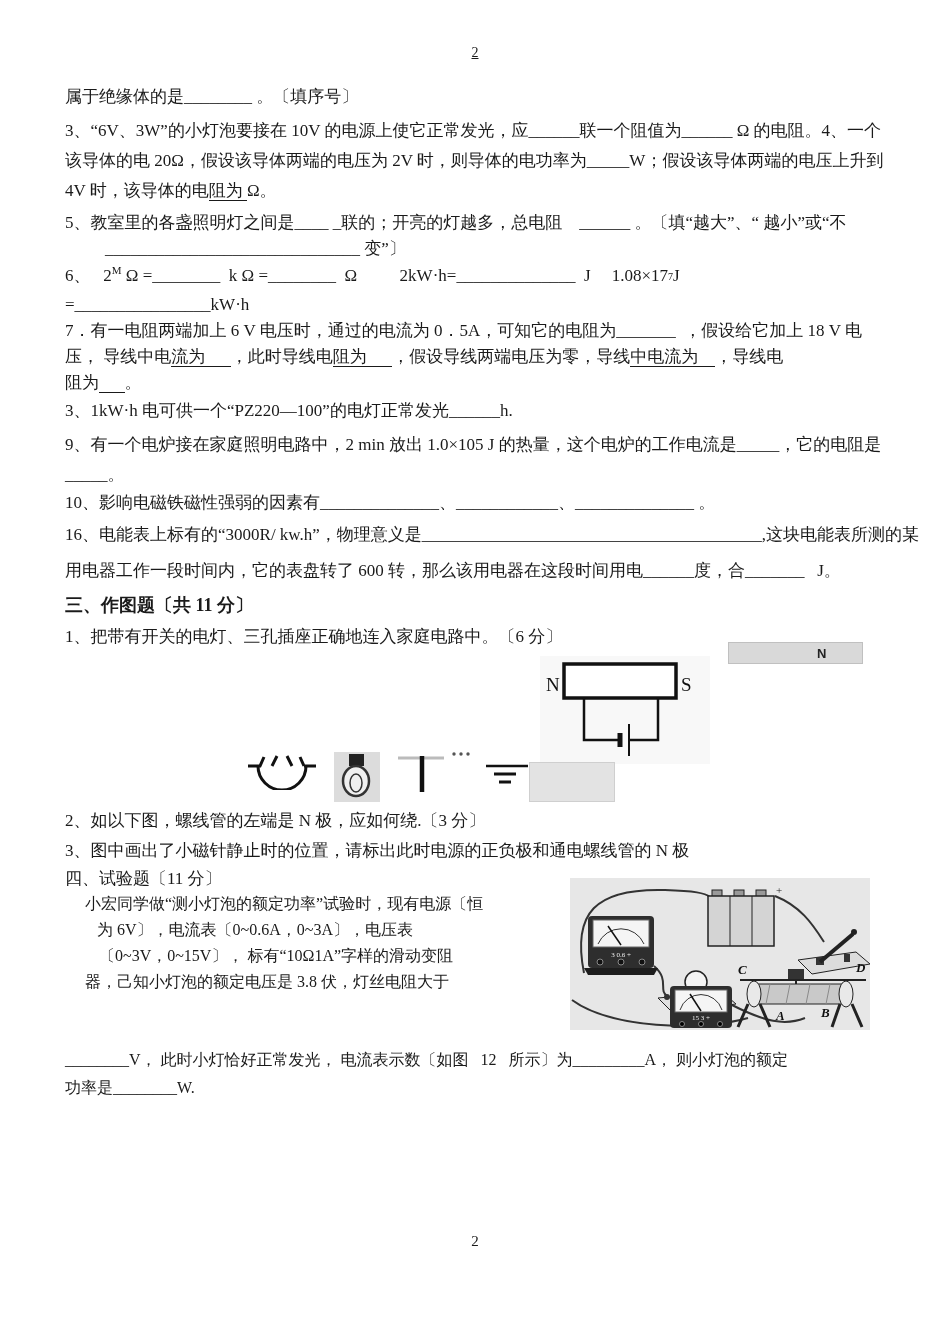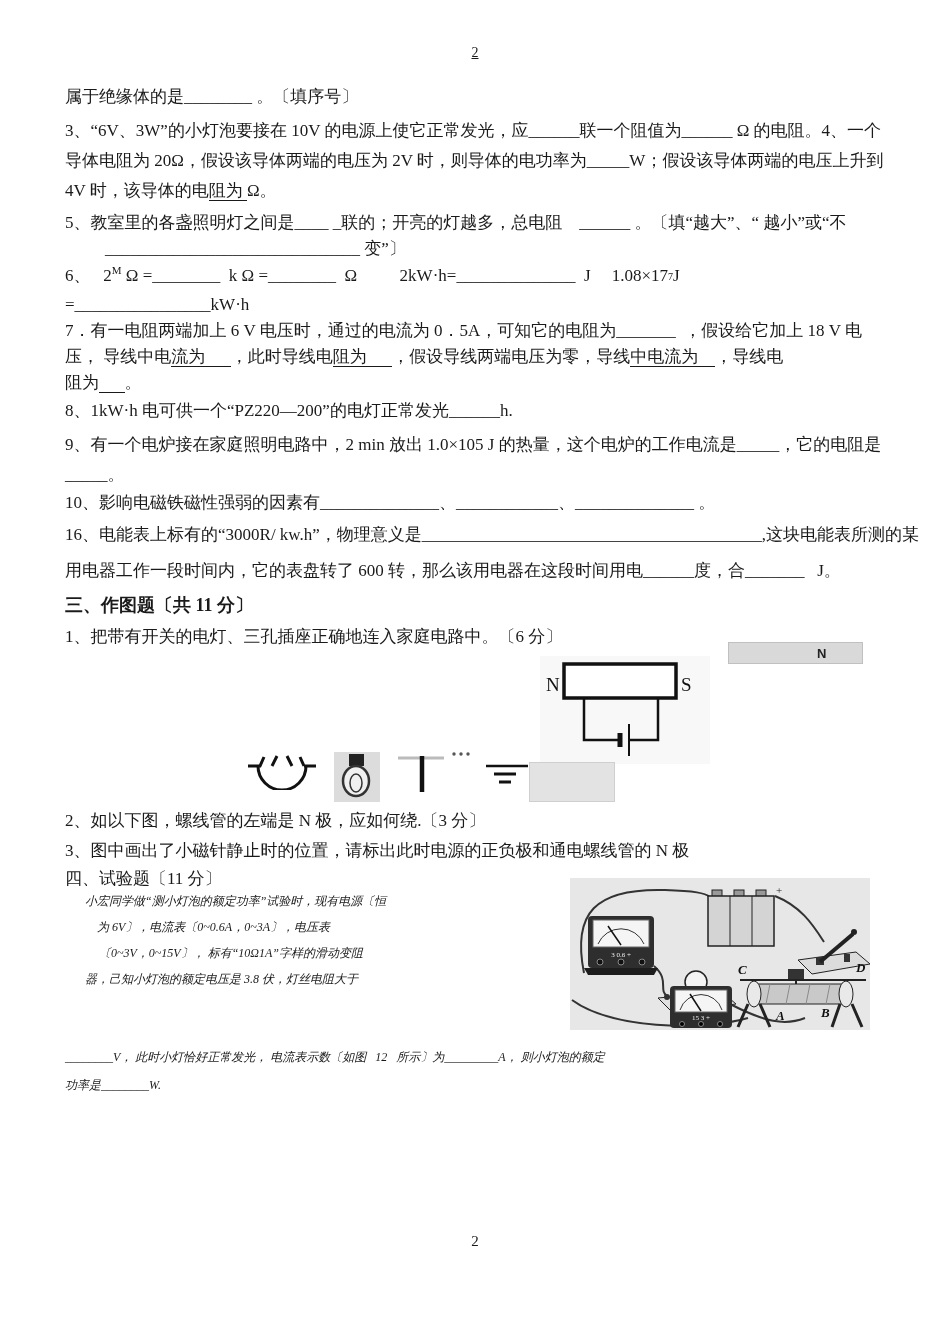--- a/index.html
+++ b/index.html
@@ -4,21 +4,21 @@
 <style>
   html,body{margin:0;padding:0;background:#9a9a9a;}
   .page{
     position:relative;width:950px;height:1344px;margin:0 auto;
     background:#ffffff;overflow:hidden;
     font-family:"Liberation Serif","DejaVu Serif",serif;
     color:#1a1a1a;
   }
   .line{position:absolute;left:65px;white-space:pre;font-size:17px;line-height:1.25;}
   .bold{font-weight:bold;font-size:18px;}
-  .exp{font-size:12px;left:85px;font-style:italic;}
+  .exp{font-size:16px;left:85px;}
   .center{left:0;width:950px;text-align:center;}
   .ul{border-bottom:1.4px solid #1a1a1a;}
   .hdr{text-decoration:underline;font-size:14px;}
   .ftr{font-size:15px;}
   sup{font-size:11px;}
   .small7{font-size:10px;vertical-align:1px;}
   .fig{position:absolute;}
   .grey-box{position:absolute;background:#e3e3e3;border:1px solid #cfcfcf;}
   .bar-magnet{
     position:absolute;background:#d9d9d9;border:1px solid #c0c0c0;
@@ -31,30 +31,30 @@
 </style>
 </head>
 <body>
 
 <div class="page">
 
   <div class="line center hdr" style="top:44px">2</div>
 
   <div class="line" style="top:86px">属于绝缘体的是________ 。〔填序号〕</div>
   <div class="line" style="top:120px">3、“6V、3W”的小灯泡要接在 10V 的电源上使它正常发光，应______联一个阻值为______ Ω 的电阻。4、一个</div>
-  <div class="line" style="top:150px">导体电阻为 20Ω，假设该导体两端的电压为 2V 时，则导体的电功率为_____W；假设该导体两端的电压上升到</div>
+  <div class="line" style="top:150px">该导体的电 20Ω，假设该导体两端的电压为 2V 时，则导体的电功率为_____W；假设该导体两端的电压上升到</div>
   <div class="line" style="top:180px"><span>4V 时，该导体的电</span><span class="ul">阻为 </span><span>Ω。</span></div>
   <div class="line" style="top:212px">5、教室里的各盏照明灯之间是____ _联的；开亮的灯越多，总电阻    ______ 。〔填“越大”、“ 越小”或“不</div>
   <div class="line" style="top:238px;left:105px">______________________________ 变”〕</div>
   <div class="line" style="top:264px"><span>6、   2</span><sup>M</sup><span> Ω =________  k Ω =________  Ω          2kW·h=______________  J     1.08×17</span><span class="small7">7</span><span>J</span></div>
   <div class="line" style="top:294px">=________________kW·h</div>
   <div class="line" style="top:320px">7．有一电阻两端加上 6 V 电压时，通过的电流为 0．5A，可知它的电阻为_______  ，假设给它加上 18 V 电</div>
   <div class="line" style="top:346px"><span>压， 导线中电</span><span class="ul">流为      </span><span>，此时导线电</span><span class="ul">阻为      </span><span>，假设导线两端电压为零，导线</span><span class="ul">中电流为    </span><span>，导线电</span></div>
   <div class="line" style="top:372px"><span>阻为</span><span class="ul">      </span><span>。</span></div>
-  <div class="line" style="top:400px">8、1kW·h 电可供一个“PZ220—200”的电灯正常发光______h.</div>
+  <div class="line" style="top:400px">3、1kW·h 电可供一个“PZ220—100”的电灯正常发光______h.</div>
   <div class="line" style="top:434px">9、有一个电炉接在家庭照明电路中，2 min 放出 1.0×105 J 的热量，这个电炉的工作电流是_____，它的电阻是</div>
   <div class="line" style="top:464px">_____。</div>
   <div class="line" style="top:492px">10、影响电磁铁磁性强弱的因素有______________、____________、______________ 。</div>
   <div class="line" style="top:524px">16、电能表上标有的“3000R/ kw.h”，物理意义是________________________________________,这块电能表所测的某</div>
   <div class="line" style="top:560px">用电器工作一段时间内，它的表盘转了 600 转，那么该用电器在这段时间用电______度，合_______   J。</div>
 
   <div class="line bold" style="top:594px">三、作图题〔共 11 分〕</div>
   <div class="line" style="top:626px">1、把带有开关的电灯、三孔插座正确地连入家庭电路中。〔6 分〕</div>
 
   <svg class="fig" style="left:540px;top:656px" width="170" height="108" viewBox="0 0 170 108">

